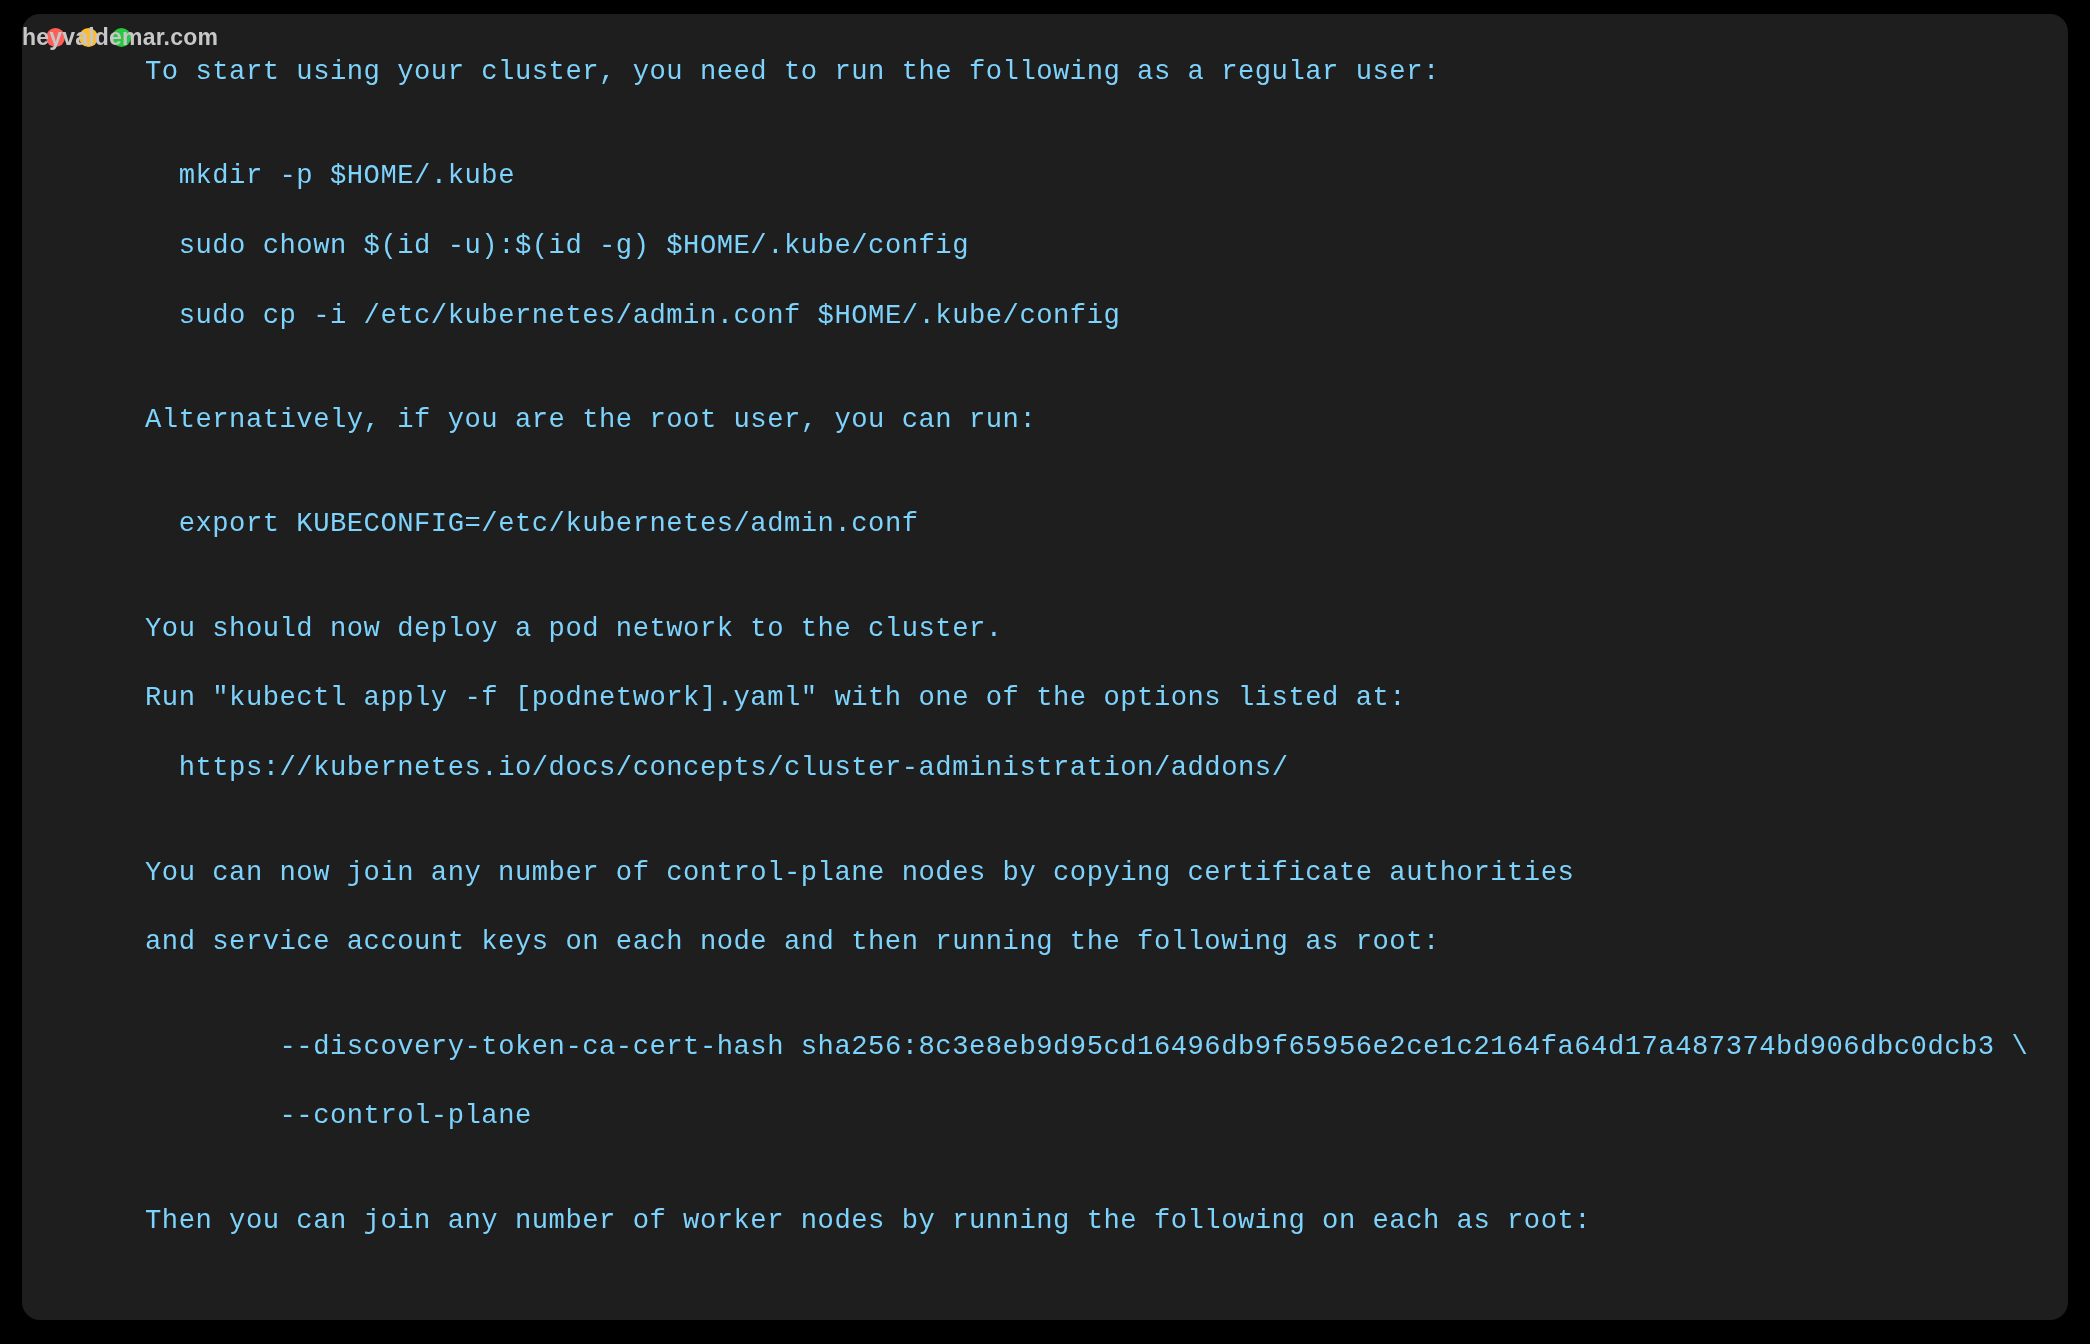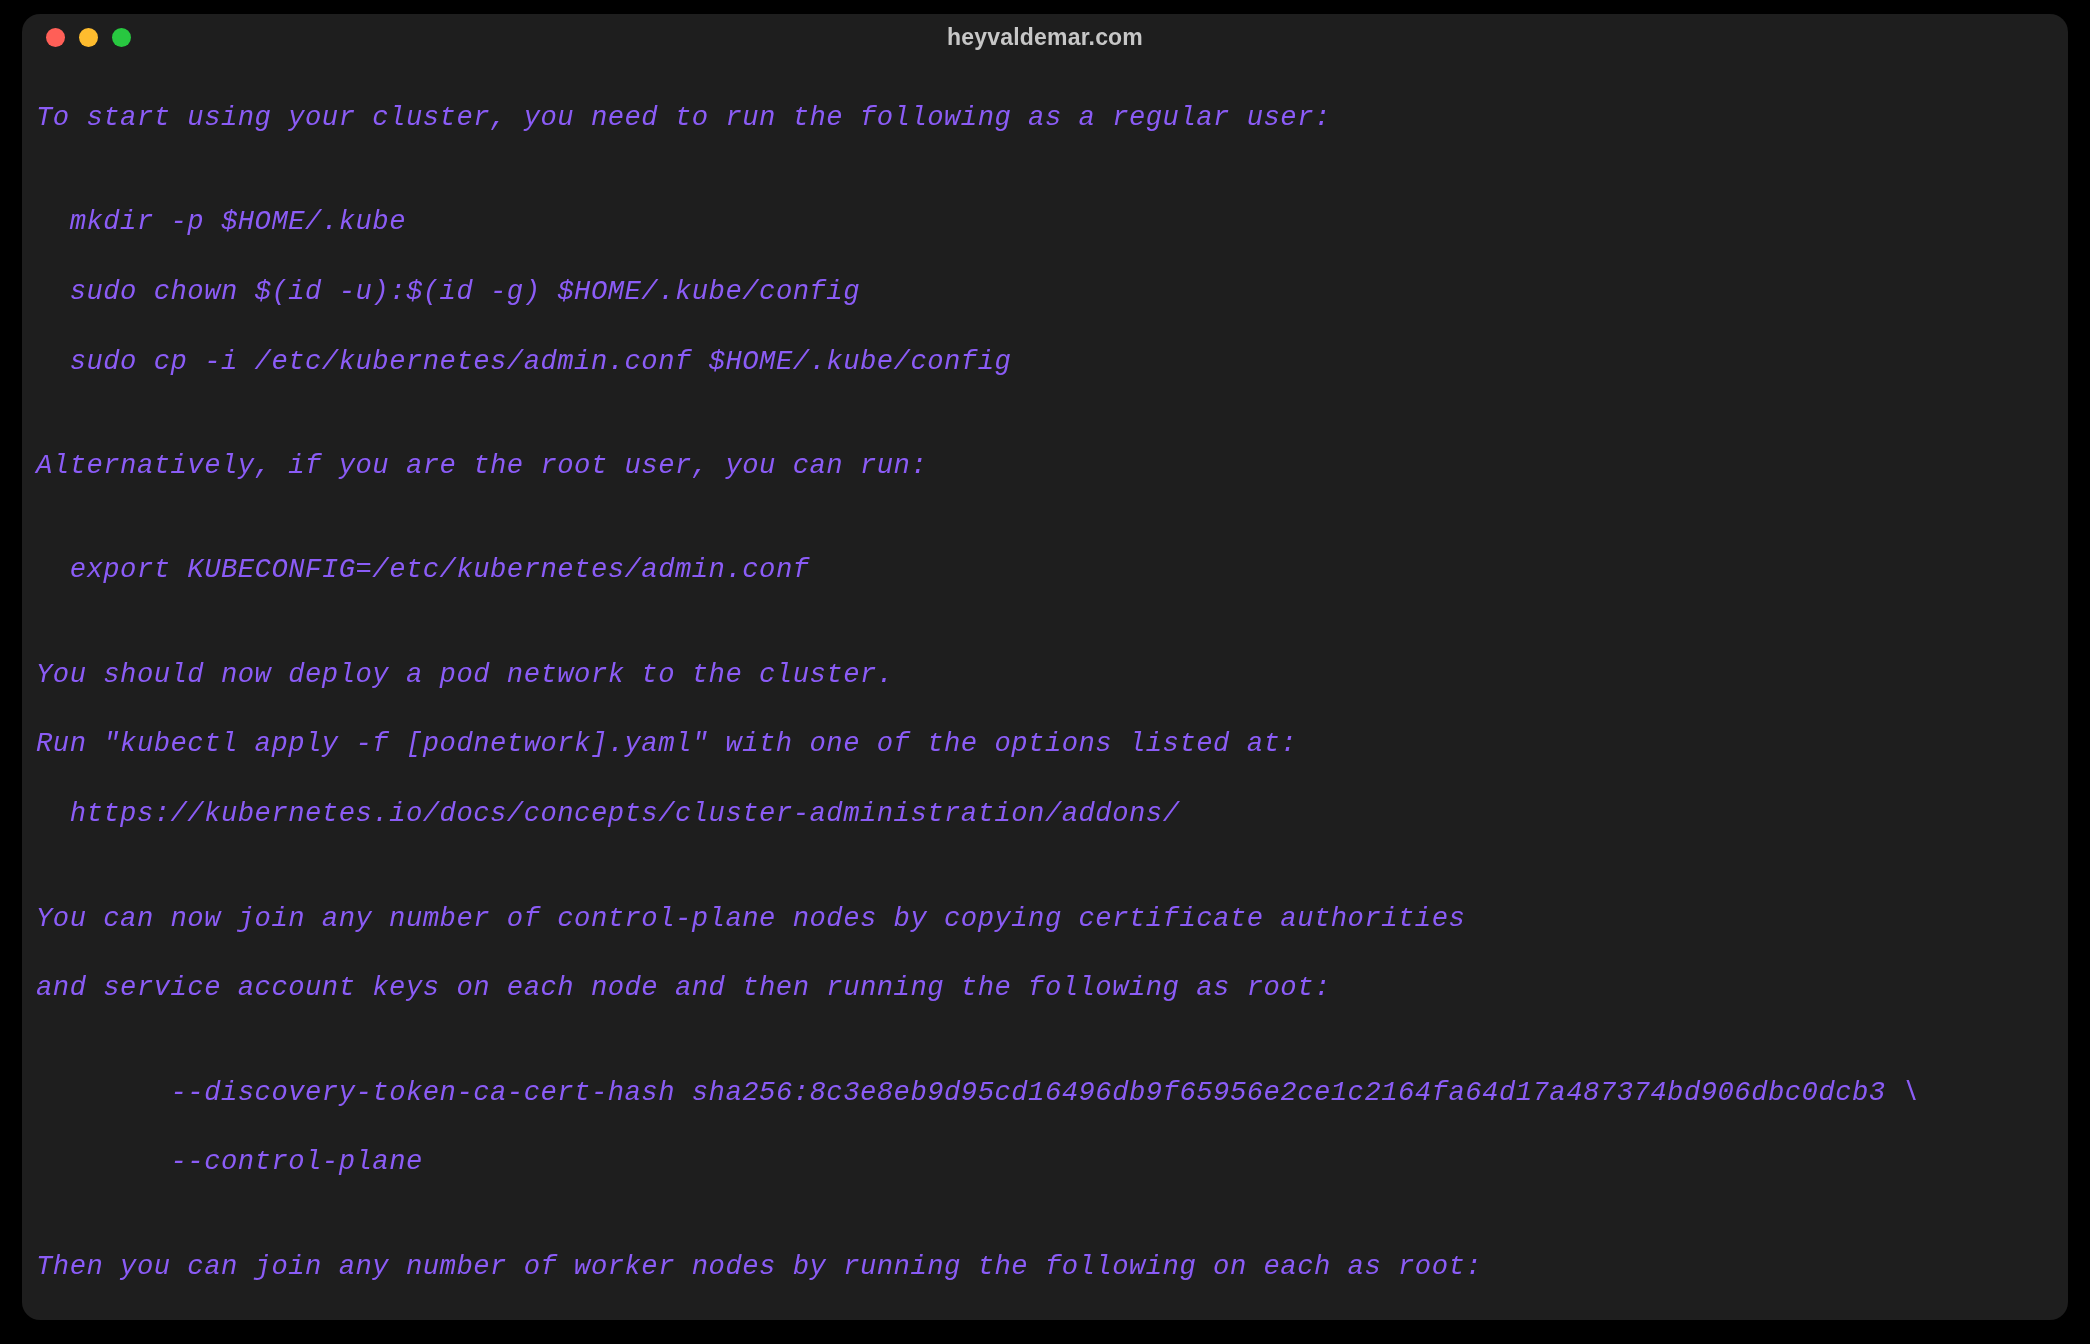--- a/index.html
+++ b/index.html
@@ -12,21 +12,21 @@
   }
   .terminal-window {
     box-sizing: border-box;
     width: 2046px;
     height: 1306px;
     margin: 14px auto 0 auto;
     background: #1e1e1e;
     border-radius: 18px;
     box-shadow: 0 0 0 1px rgba(0,0,0,0.6);
     display: flex;
-    flex-direction: column;
+    flex-direction: row;
     font-family: "SF Mono","Menlo","Consolas","Liberation Mono",monospace;
     overflow: hidden;
   }
   .title-bar {
     height: 46px;
     display: flex;
     align-items: center;
     position: relative;
     flex: 0 0 auto;
   }
@@ -59,21 +59,21 @@
     padding: 6px 14px 10px 14px;
     font-size: 27.2px;
     line-height: 1.28;
     letter-spacing: 0.5px;
     color: #f0e7c8;
     white-space: pre;
     overflow: hidden;
     font-weight: 500;
   }
   .line { display:block; white-space: pre-wrap; word-break: break-all; }
-  .c-cream  { color:#8b5cf6;font-style:italic; }
+  .c-cream  { color:#7dd3fc; }
 </style>
 </head>
 <body>
 
 <div class="terminal-window">
 
   <div class="title-bar">
     <div class="traffic-lights">
       <div class="tl red"></div>
       <div class="tl yellow"></div>

